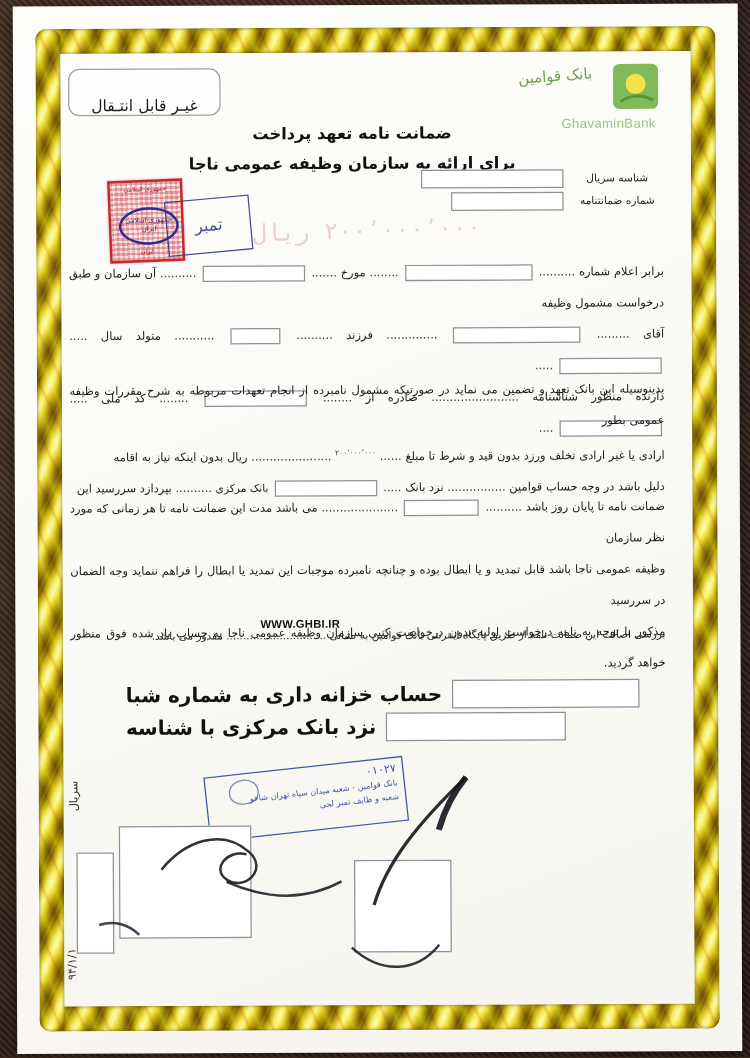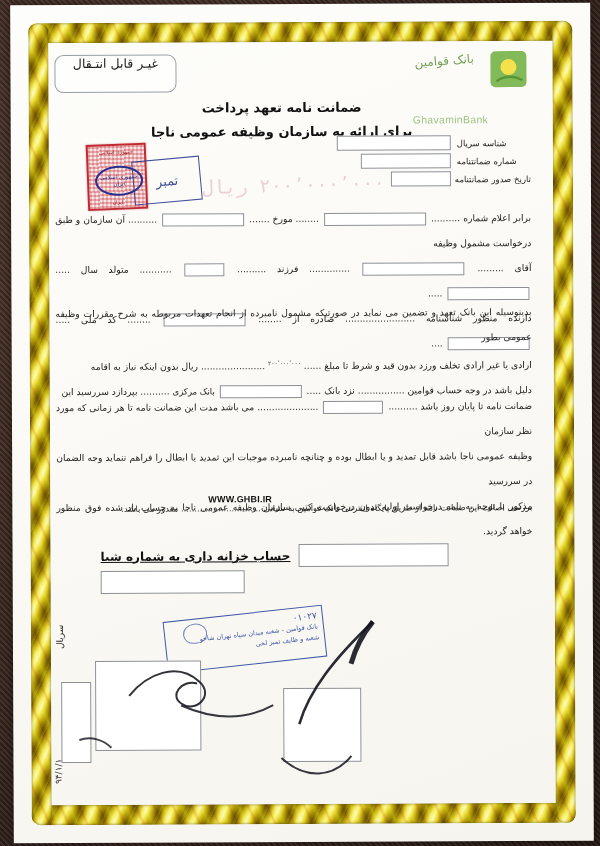--- a/index.html
+++ b/index.html
@@ -45,21 +45,21 @@
   #rope-bottom{left:18px;  top:800px;  width:544px; height:20px;}
   #rope-left  {left:18px;  top:18px;   width:20px;  height:802px;}
   #rope-right {left:542px; top:18px;   width:20px;  height:802px;}
 
   #content{position:absolute;left:44px;top:44px;width:476px;height:748px;}
 
   
   #non-transfer-box{
     position:absolute;left:0px;top:6px;width:120px;height:36px;
     border:1px solid #9aa0a6;border-radius:9px;
-    display:flex;align-items:flex-start;justify-content:center;
+    display:flex;align-items:flex-end;justify-content:center;
     font-size:12.5px;color:#1b1b1b;letter-spacing:1px;
     background:rgba(255,255,255,.6);
   }
   #stamp-hint-box{
     position:absolute;left:6px;top:50px;width:108px;height:38px;
     border:1px dashed #b6b6b6;
     display:flex;align-items:center;justify-content:center;
     font-size:7px;color:#9b9b9b;
   }
   #logo{
@@ -70,36 +70,36 @@
     position:absolute;right:2px;top:2px;width:40px;height:40px;
   }
   #logo-wordmark-fa{
     position:absolute;right:44px;top:6px;width:72px;
     font-size:12px;color:#5c8f3a;opacity:.85;text-align:left;
     transform:rotate(-4deg);
   }
   #logo-wordmark-en{
     position:absolute;right:6px;top:46px;width:112px;
     font-size:10.5px;color:#7fae5c;letter-spacing:.3px;
-    font-family:"Liberation Sans",sans-serif;text-align:left;opacity:.75;margin-top:20px;
+    font-family:"Liberation Sans",sans-serif;text-align:right;opacity:.75;
   }
 
   #doc-title{
     position:absolute;left:62px;top:52px;width:330px;text-align:center;
     color:#111;
   }
   #doc-title .line1{font-size:13px;font-weight:bold;letter-spacing:.4px;}
   #doc-title .line2{font-size:13px;font-weight:bold;margin-top:9px;letter-spacing:.4px;}
 
   
   .hdr-row{
     position:absolute;right:0;display:flex;align-items:center;
     gap:6px;justify-content:flex-start;
   }
-  .hdr-label{font-size:8.5px;color:#222;width:74px;text-align:left;white-space:nowrap;}
+  .hdr-label{font-size:8.5px;color:#222;width:74px;text-align:center;white-space:nowrap;}
   .hdr-field{border:1px solid #8d9196;background:#fff;height:13px;}
   #hdr-serial   {top:88px;}
   #hdr-serial   .hdr-field{width:112px;}
   #hdr-number   {top:106px;}
   #hdr-number   .hdr-field{width:88px;}
   #hdr-date     {top:124px;}
   #hdr-date     .hdr-field{width:58px;}
 
   
   #revenue-stamp{
@@ -163,21 +163,21 @@
     font-size:8.4px;line-height:16px;color:#1a1a1a;text-align:justify;
   }
   #verify-url{
     position:absolute;left:152px;top:446px;
     font-size:9px;font-weight:bold;color:#121212;letter-spacing:.2px;
     font-family:"Liberation Sans",sans-serif;
   }
 
   
   .tre-row{position:absolute;display:flex;align-items:center;gap:8px;}
-  .tre-label{font-size:12px;font-weight:bold;color:#111;white-space:nowrap;text-decoration:underline;}
+  .tre-label{font-size:16px;font-weight:bold;color:#111;white-space:nowrap;}
   .tre-field{border:1.4px solid #8d9196;background:#fff;height:21px;}
   #tre-sheba{left:44px;top:496px;}
   #tre-sheba .tre-field{width:148px;}
   #tre-cb   {left:44px;top:522px;}
   #tre-cb   .tre-field{width:142px;}
 
   
   #branch-stamp{
     position:absolute;left:108px;top:565px;width:160px;height:52px;
     border:1.3px solid #2f4aa0;color:#2f4aa0;
@@ -245,24 +245,20 @@
     </div>
 
     <div class="hdr-row" id="hdr-serial">
       <span class="hdr-label">شناسه سریال</span>
       <span class="hdr-field"></span>
     </div>
     <div class="hdr-row" id="hdr-number">
       <span class="hdr-label">شماره ضمانتنامه</span>
       <span class="hdr-field"></span>
     </div>
-    <div class="hdr-row" id="hdr-date">
-      <span class="hdr-label">تاریخ صدور ضمانتنامه</span>
-      <span class="hdr-field"></span>
-    </div>
 
     <div id="revenue-stamp">
       <div class="rs-top">جمهوری اسلامی</div>
       <div class="rs-mid">جمهوری اسلامی ایران</div>
       <div class="rs-bot">ایران</div>
     </div>
     <div id="cancel-stamp">
       <span>تمبر</span>
     </div>
     <div id="amount-perforation">۲۰۰٬۰۰۰٬۰۰۰ ریال</div>
@@ -340,20 +336,21 @@
       <span class="dots">..............................</span>
       <span>مقدور می باشد.</span>
     </div>
 
     <div class="tre-row" id="tre-sheba">
       <span class="tre-field"></span>
       <span class="tre-label">حساب خزانه داری به شماره شبا</span>
     </div>
     <div class="tre-row" id="tre-cb">
       <span class="tre-field"></span>
+      <span class="tre-label">نزد بانک مرکزی با شناسه</span>
     </div>
 
     <div id="branch-stamp">
       <div id="branch-emblem"></div>
       <div class="bs-code">۰۱۰۲۷</div>
       <div>بانک قوامین - شعبه   میدان سپاه تهران شاخو</div>
       <div>شعبه و ظایف تمبر لحی</div>
     </div>
 
     <div class="sigbox" id="sig-narrow"></div>

